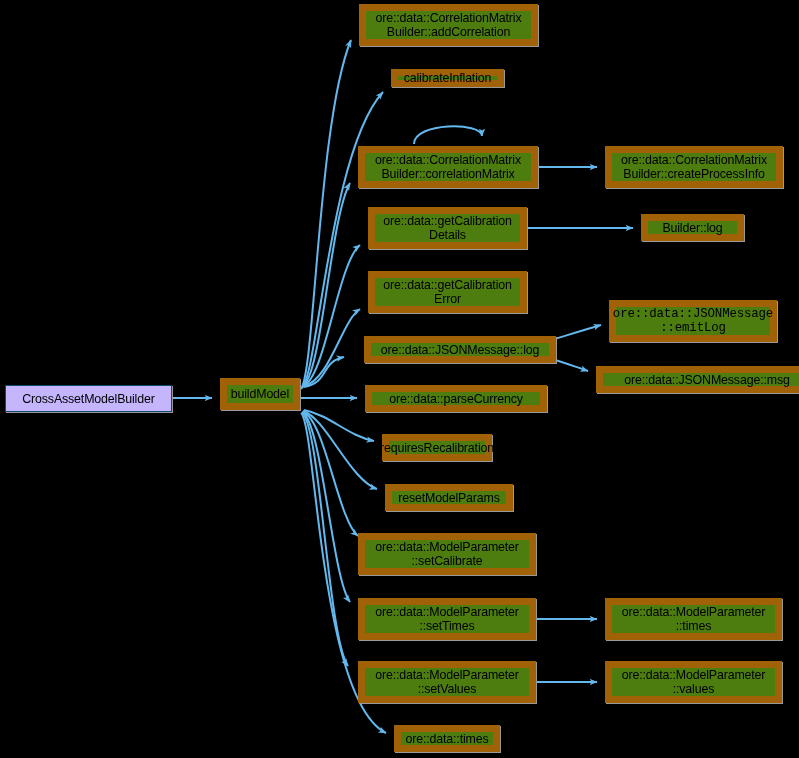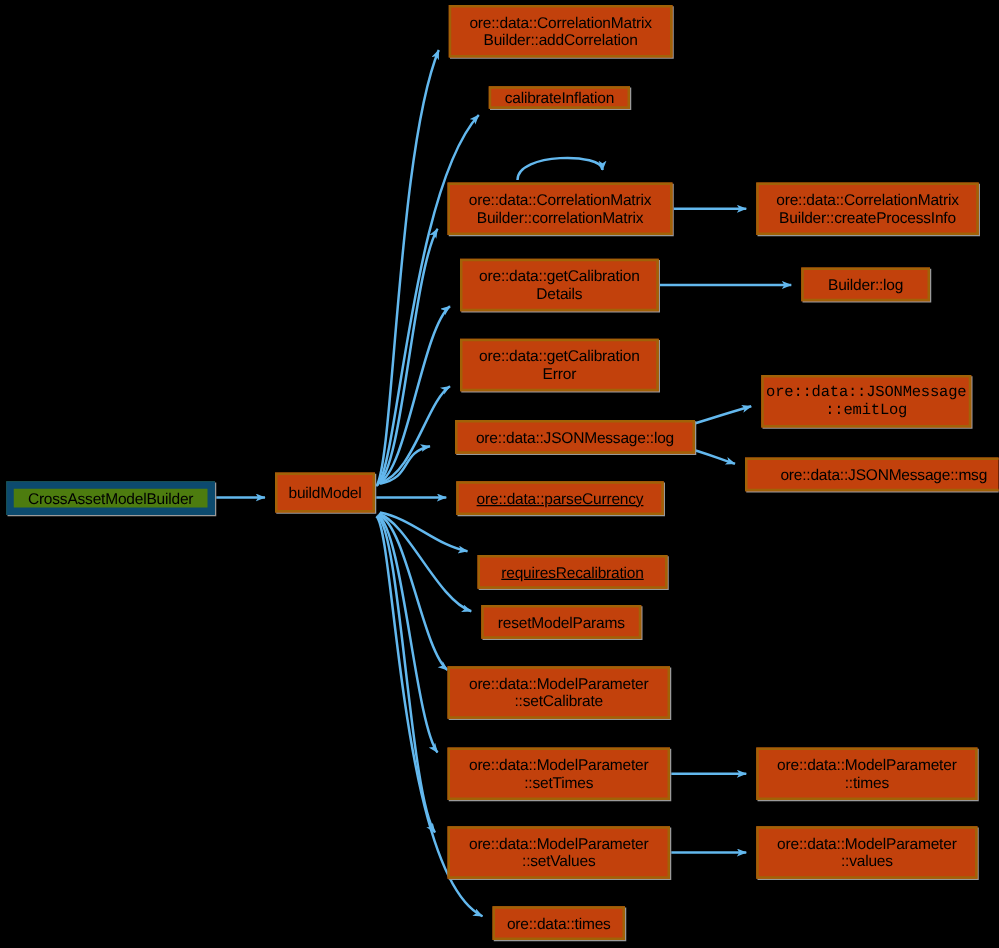--- a/index.html
+++ b/index.html
@@ -19,36 +19,36 @@
     position: absolute;
     left: 0;
     top: 0;
     width: 799px;
     height: 758px;
     pointer-events: none;
   }
   .node {
     position: absolute;
     box-sizing: border-box;
-    background: #c2410c;
-    border: 2px solid #a16207;
+    background: #4d7c0f;
+    border: 7px solid #a16207;
     color: #000000;
     font-size: 12.4px;
     line-height: 14px;
     text-align: center;
     display: flex;
     align-items: center;
     justify-content: center;
     white-space: pre-line;
     letter-spacing: -0.15px;
     box-shadow: 1px 1px 0 0 #9a9a9a;
   }
   .node.root {
-    background: #4d7c0f;
-    border: 6px solid #0c4a6e;
+    background: #c4b5fd;
+    border: 1px solid #0c4a6e;
   }
 </style>
 </head>
 <body>
 
 <div id="canvas">
   <svg class="edges" viewBox="0 0 799 758" xmlns="http://www.w3.org/2000/svg">
     <defs>
       <marker id="arrowhead" markerWidth="9" markerHeight="9" refX="7.5" refY="3.2" orient="auto" markerUnits="userSpaceOnUse">
         <path d="M0,0 L8,3.2 L0,6.4 L2,3.2 Z" fill="#63b8ee"></path>
@@ -90,22 +90,22 @@
 Builder::createProcessInfo</div>
       <div class="node" style="left: 368px; top: 207px; width: 159px; height: 42px;">ore::data::getCalibration
 Details</div>
       <div class="node" style="left: 641px; top: 214px; width: 103px; height: 27px;">Builder::log</div>
       <div class="node" style="left: 368px; top: 271px; width: 159px; height: 42px;">ore::data::getCalibration
 Error</div>
       <div class="node" style="left: 352px; top: 336px; width: 192px; height: 27px; margin-left: 12px;">ore::data::JSONMessage::log</div>
       <div class="node" style="left: 609px; top: 300px; width: 168px; height: 42px; font-family: Liberation Mono, monospace;">ore::data::JSONMessage
 ::emitLog</div>
       <div class="node" style="left: 596px; top: 366px; width: 222px; height: 27px;">ore::data::JSONMessage::msg</div>
-      <div class="node" style="left: 365px; top: 385px; width: 166px; height: 27px; text-decoration: underline;">ore::data::parseCurrency</div>
-      <div class="node" style="left: 382px; top: 444px; width: 152px; height: 27px; text-decoration: underline;">requiresRecalibration</div>
+      <div class="node" style="left: 365px; top: 385px; width: 182px; height: 27px;">ore::data::parseCurrency</div>
+      <div class="node" style="left: 382px; top: 434px; width: 110px; height: 27px;">requiresRecalibration</div>
       <div class="node" style="left: 385px; top: 484px; width: 128px; height: 27px;">resetModelParams</div>
       <div class="node" style="left: 358px; top: 533px; width: 178px; height: 42px;">ore::data::ModelParameter
 ::setCalibrate</div>
       <div class="node" style="left: 358px; top: 598px; width: 178px; height: 42px;">ore::data::ModelParameter
 ::setTimes</div>
       <div class="node" style="left: 605px; top: 598px; width: 177px; height: 42px;">ore::data::ModelParameter
 ::times</div>
       <div class="node" style="left: 358px; top: 661px; width: 178px; height: 42px;">ore::data::ModelParameter
 ::setValues</div>
       <div class="node" style="left: 605px; top: 661px; width: 177px; height: 42px;">ore::data::ModelParameter

